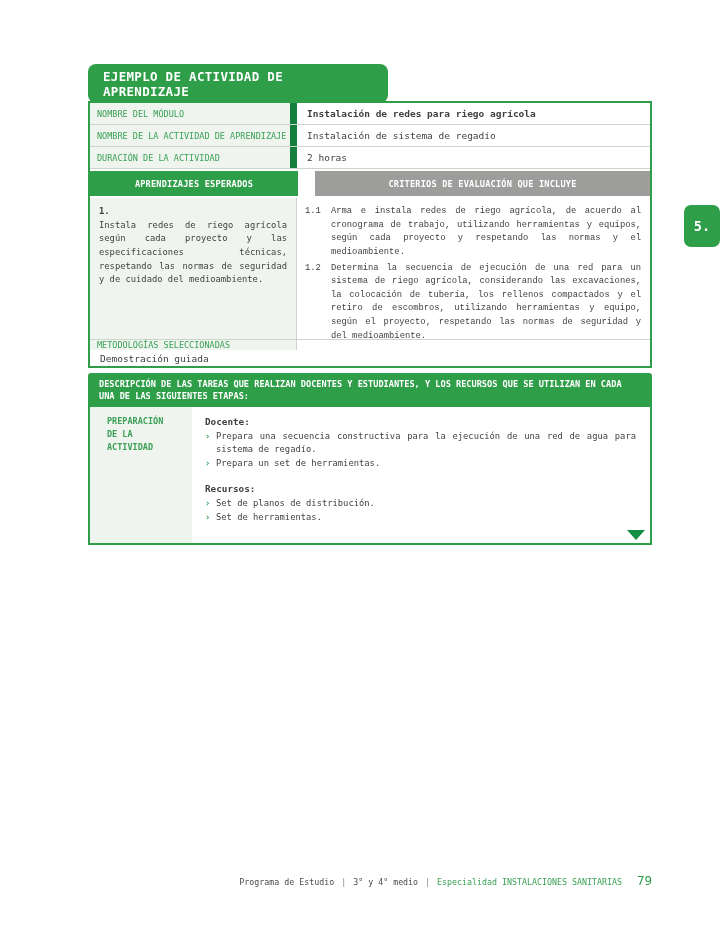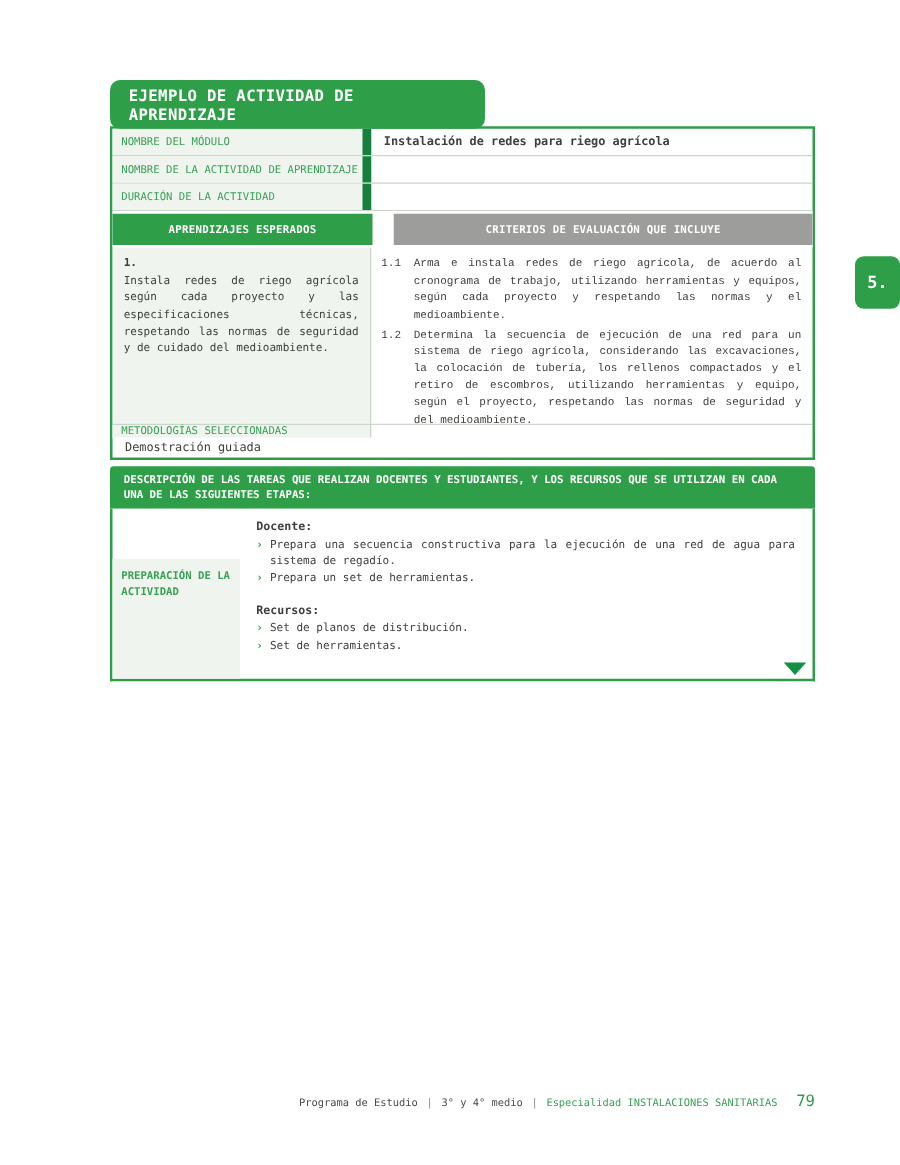--- a/index.html
+++ b/index.html
@@ -73,21 +73,21 @@
   }
 
   
   .prep {
     position:absolute; left:88px; top:407px; width:564px; height:138px;
     border:2px solid #2f9e49; border-top:none; background:#ffffff;
     display:flex;
   }
   .prep .plabel {
     width:102px; flex:none; background:#eff4ef; color:#3aa156;
-    font-size:8.5px; font-weight:bold; line-height:1.55; padding:8px 7px;margin-top:40px;
+    font-size:8.5px; font-weight:bold; line-height:1.55; padding:8px 17px;
   }
   .prep .pbody { flex:1; padding:7px 14px 6px 13px; font-size:8.8px; position:relative; }
   .sec-head { font-weight:bold; font-size:9.3px; margin:2px 0 3px 0; }
   .blist { list-style:none; }
   .blist li { display:flex; line-height:1.5; margin-bottom:1px; }
   .blist .bullet { color:#2f9e49; font-weight:bold; width:11px; flex:none; }
   .blist .btxt { flex:1; text-align:justify; }
   .gap { height:9px; }
   .expand-arrow {
     position:absolute; right:5px; bottom:3px; width:0; height:0;
@@ -123,23 +123,25 @@
   </div>
 
   <div class="info-table">
 
     <div class="irow">
       <div class="lbl">NOMBRE DEL MÓDULO</div>
       <div class="val bold">Instalación de redes para riego agrícola</div>
     </div>
     <div class="irow">
       <div class="lbl">NOMBRE DE LA ACTIVIDAD DE APRENDIZAJE</div>
+      <div class="val">Instalación de sistema de regadío</div>
     </div>
     <div class="irow">
       <div class="lbl">DURACIÓN DE LA ACTIVIDAD</div>
+      <div class="val">2 horas</div>
     </div>
 
     <div class="hrow">
       <div class="hcell green">APRENDIZAJES ESPERADOS</div>
       <div class="hcell gray">CRITERIOS DE EVALUACIÓN QUE INCLUYE</div>
     </div>
 
     <div class="crow">
       <div class="cl">
         <span class="num">1.</span>

